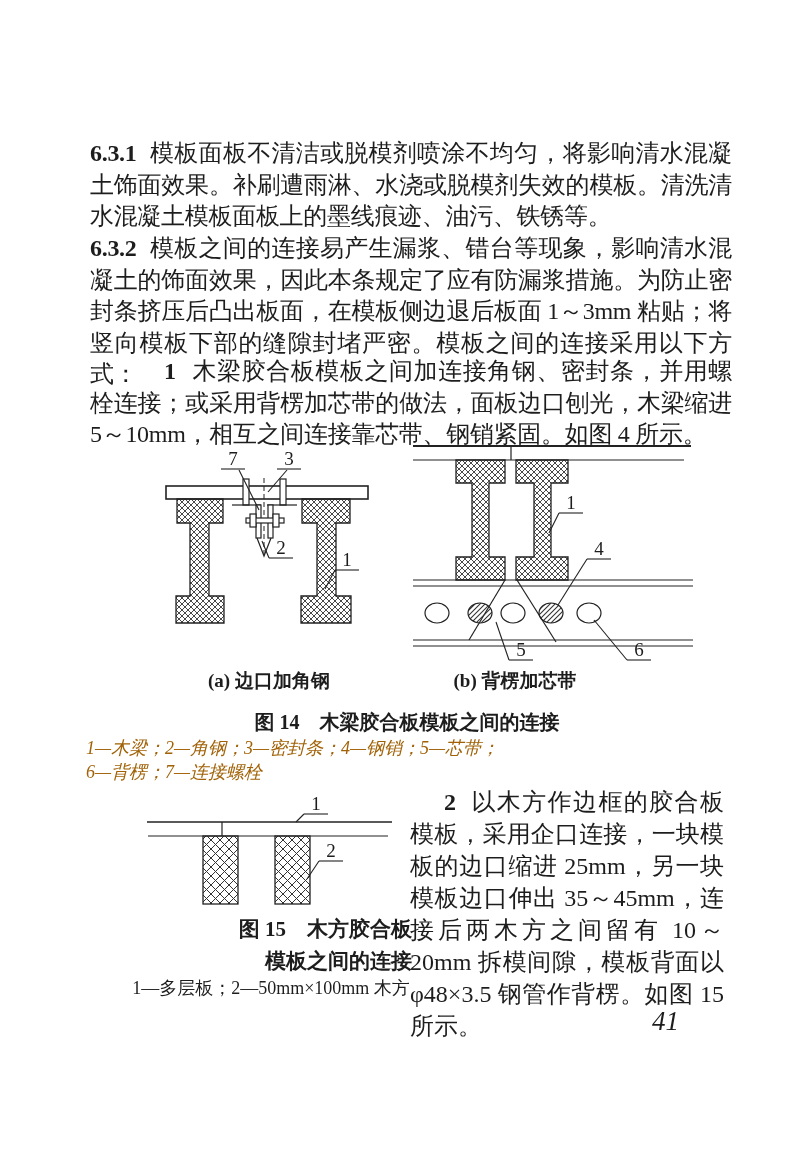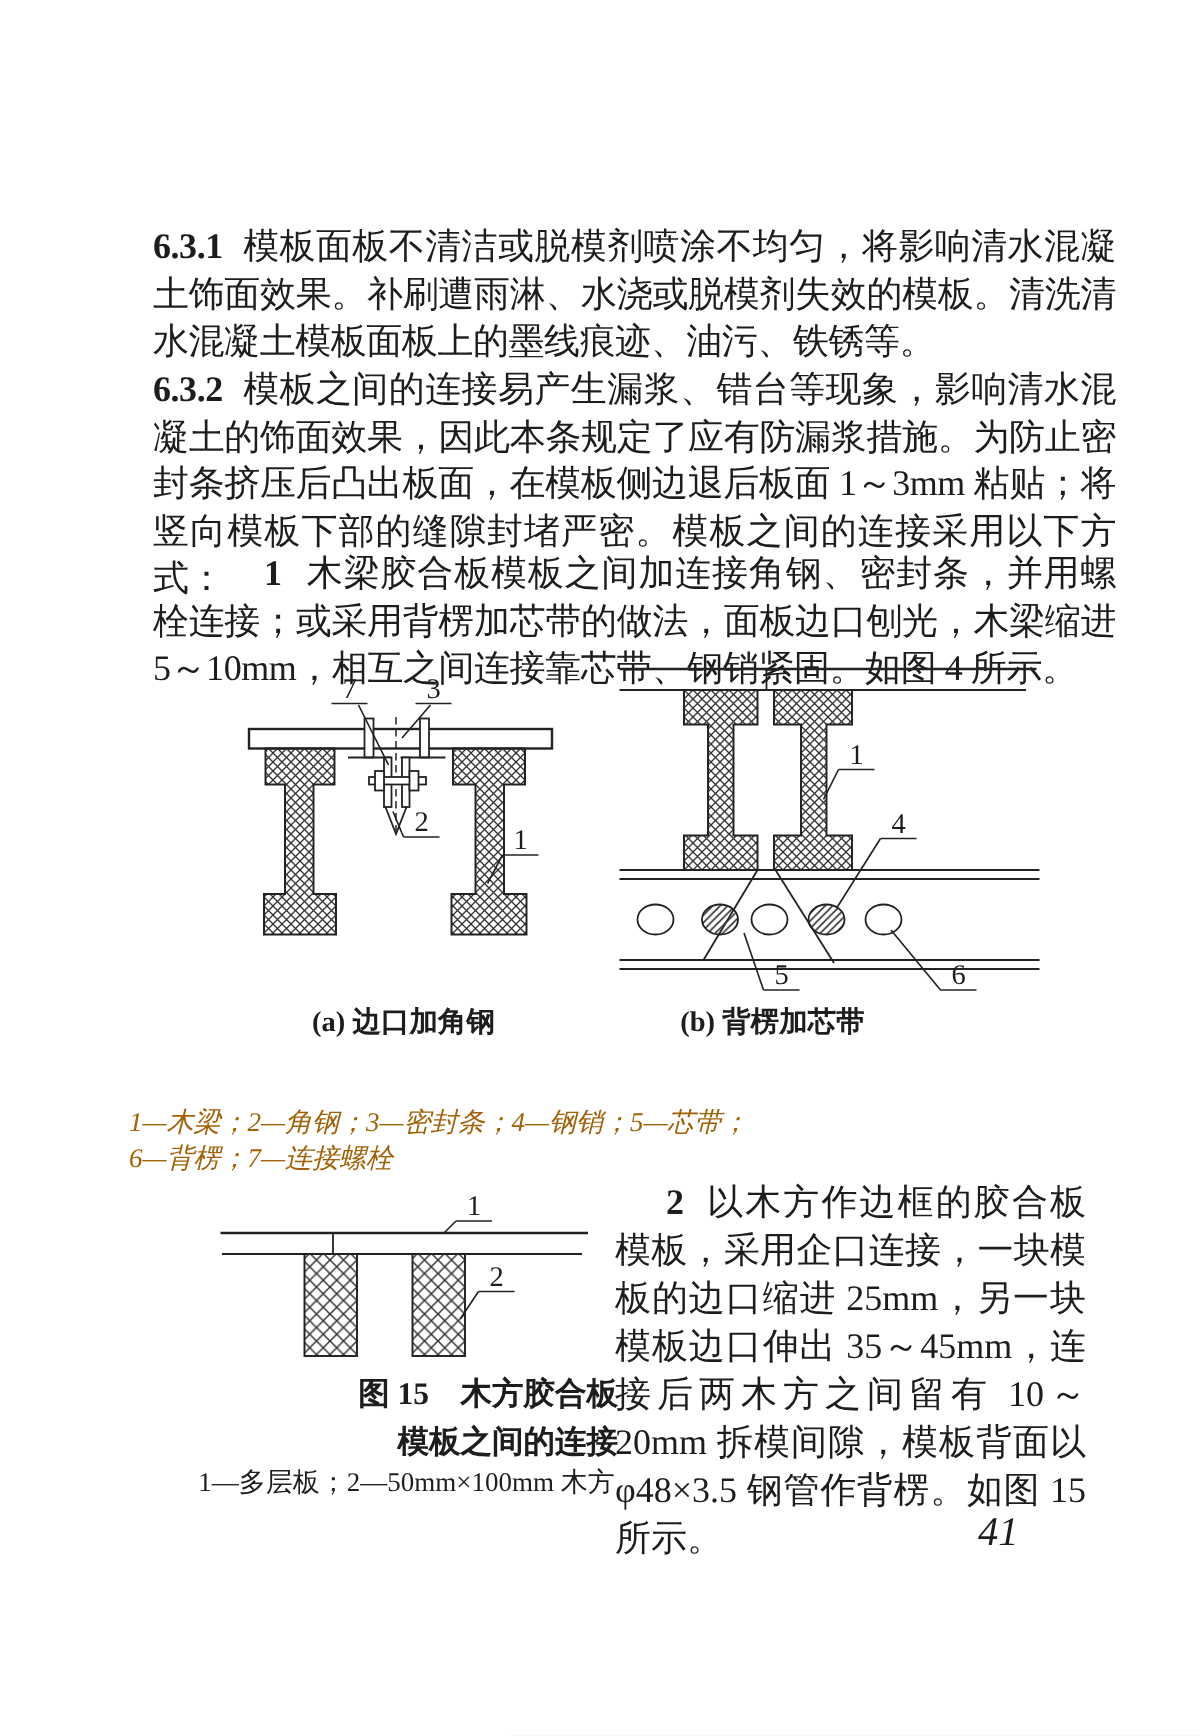--- a/index.html
+++ b/index.html
@@ -16,21 +16,21 @@
   .title{
     position:absolute;top:84px;left:0;width:800px;
     text-align:center;font-size:25px;font-weight:700;
     letter-spacing:2px;margin:0;
   }
   .para{
     position:absolute;left:86px;width:642px;
     font-size:24px;line-height:31.5px;
     text-align:justify;text-justify:inter-character;
     letter-spacing:-0.3px;
-    margin:16px;
+    margin:4px;
   }
   .para .num{font-weight:700;padding-right:13px;}
   .p631{top:134px;}
   .p632{top:229px;}
   .item1{top:352px;text-indent:74px;}
   .item1 .num{padding-right:16px;}
   .col2{
     position:absolute;left:410px;top:786px;width:314px;
     font-size:24px;line-height:32px;
     text-align:justify;text-justify:inter-character;
@@ -207,20 +207,21 @@
     <g>
       <text x="231" y="220" text-anchor="middle">6</text>
       <line x1="219" y1="224" x2="243" y2="224" stroke="#222" stroke-width="1.1"></line>
       <line x1="219" y1="224" x2="186" y2="184" stroke="#222" stroke-width="1.1"></line>
     </g>
   </svg>
 
   <div class="subcap a">(a) 边口加角钢</div>
   <div class="subcap b">(b) 背楞加芯带</div>
 
+  <div class="figcap">图 14　木梁胶合板模板之间的连接</div>
   <div class="legend l1">1—木梁；2—角钢；3—密封条；4—钢销；5—芯带；</div>
   <div class="legend l2">6—背楞；7—连接螺栓</div>
 
   <svg class="figsvg fig15" width="280" height="115" viewBox="0 0 280 115">
     <defs>
       <pattern id="xhC" width="9" height="9" patternUnits="userSpaceOnUse">
         <path d="M0,9 L9,0 M-1,1 L1,-1 M8,10 L10,8" stroke="#333" stroke-width="1" fill="none"></path>
         <path d="M0,0 L9,9 M-1,8 L1,10 M8,-1 L10,1" stroke="#333" stroke-width="1" fill="none"></path>
       </pattern>
     </defs>

